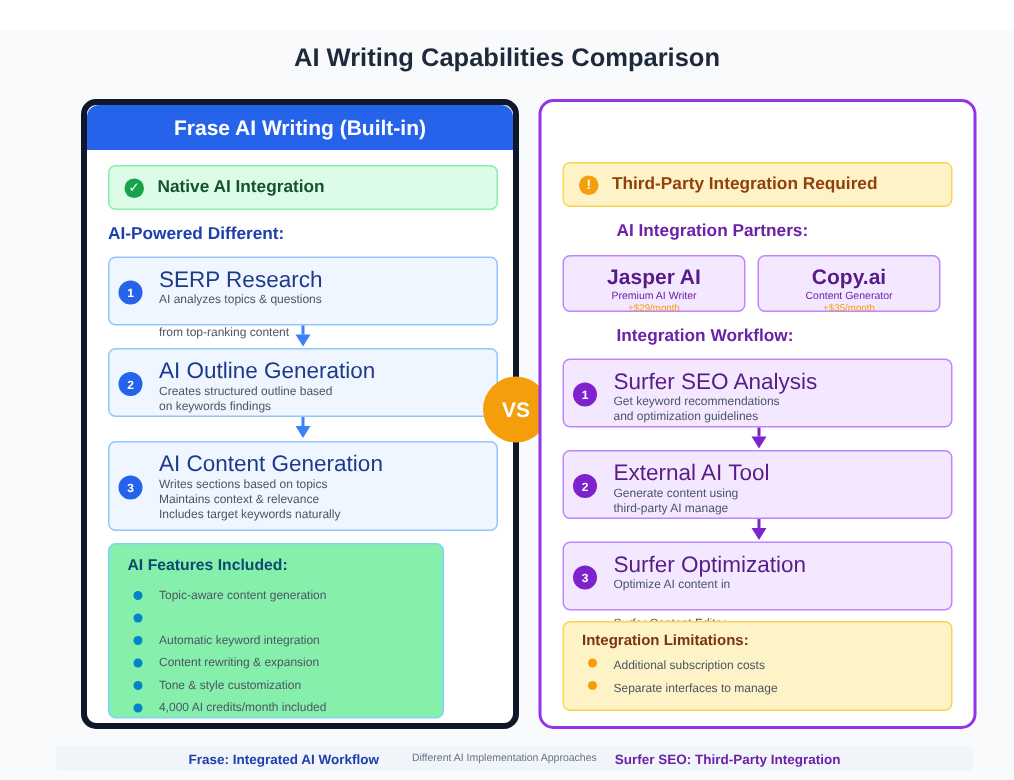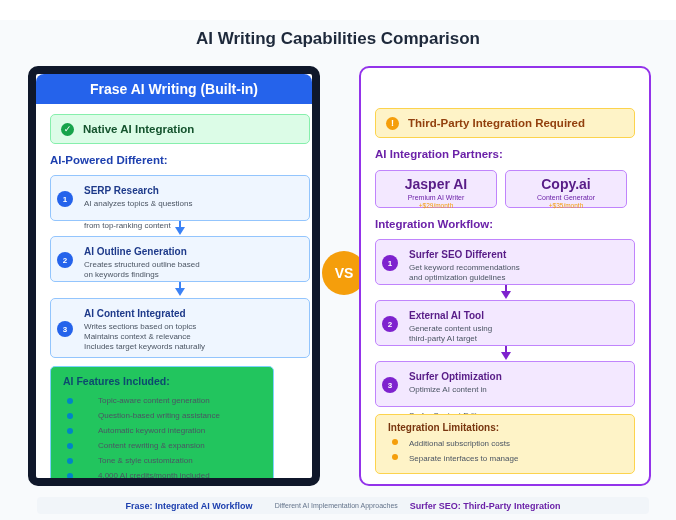--- a/index.html
+++ b/index.html
@@ -14,21 +14,21 @@
     background: #f8fafc;
   }
   .title {
     position: absolute; left: 0; width: 676px; top: 29px;
     text-align: center; font-size: 17px; font-weight: bold; color: #1e293b;
   }
   .panel {
     position: absolute; top: 66px; height: 420px; width: 292px;
     background: #ffffff; border-radius: 10px; overflow: hidden;
   }
-  .panel.left { left: 28px; border: 8px solid #0f172a; }
+  .panel.left { left: 54px; border: 4px solid #0f172a; }
   .panel.right { left: 359px; border: 2px solid #9333ea; }
   .panel-header {
     height: 30px; display: flex; align-items: center; justify-content: center;
     color: #fff; font-weight: bold; font-size: 14px;
     border-radius: 8px 8px 0 0;
   }
   .left .panel-header { background: #2563eb; }
   .right .panel-header { background: #7c3aed; }
 
   .badge {
@@ -43,62 +43,62 @@
     display: inline-flex; align-items: center; justify-content: center;
     color: #fff; font-size: 9px; font-weight: bold;
   }
   .badge.ok .ico { background: #16a34a; }
   .badge.warn .ico { background: #f59e0b; }
 
   .section-label {
     position: absolute; left: 14px; font-size: 11.5px; font-weight: bold;
   }
   .left .section-label { color: #1e40af; }
-  .right .section-label { color: #6b21a8; }
+  .right .section-label { color: #6b21a8; margin-left: 36px; }
 
   .step {
     position: absolute; left: 14px; width: 260px;
     border-radius: 5px; display: flex; align-items: flex-start;
   }
   .left .step { background: #eff6ff; border: 1px solid #93c5fd; }
   .right .step { background: #f3e8ff; border: 1px solid #c084fc; }
   .step .num {
     position: absolute; left: 6px; width: 16px; height: 16px; border-radius: 50%;
     color: #fff; font-size: 8px; font-weight: bold;
     display: flex; align-items: center; justify-content: center;
   }
   .left .step .num { background: #2563eb; }
   .right .step .num { background: #7e22ce; }
   .step .txt { position: absolute; left: 33px; top: 9px; }
-  .step .st { font-size: 10px; font-weight: bold; line-height: 12px; }
+  .step .st { font-size: 15px; font-weight: normal; line-height: 12px; }
   .left .step .st { color: #1e3a8a; }
   .right .step .st { color: #581c87; }
   .step .sd { font-size: 8px; color: #4b5563; line-height: 10px; margin-top: 2px; }
 
   .arrow {
     position: absolute; width: 0; height: 0;
     border-left: 5px solid transparent; border-right: 5px solid transparent;
   }
   .arrow-line { position: absolute; width: 2px; }
   .left .arrow { border-top: 8px solid #3b82f6; }
   .left .arrow-line { background: #3b82f6; }
   .right .arrow { border-top: 8px solid #7e22ce; }
   .right .arrow-line { background: #7e22ce; }
 
   .features {
     position: absolute; left: 14px; top: 292px; width: 224px; height: 117px;
-    background: #22c55e; border: 1px solid #7dd3fc; border-radius: 5px;
+    background: #86efac; border: 1px solid #7dd3fc; border-radius: 5px;
   }
   .features .fh {
     position: absolute; left: 12px; top: 8px; font-size: 10.5px; font-weight: bold; color: #0c4a6e;
   }
   .features ul { list-style: none; position: absolute; left: 16px; top: 26px; }
   .features li {
     font-size: 8px; color: #4b5563; height: 15px; line-height: 12px;
-    display: flex; align-items: center; gap: 14px;
+    display: flex; align-items: center;
   }
   .features li .dot {
     width: 6px; height: 6px; border-radius: 50%; background: #0284c7; margin-right: 11px;
   }
 
   .partner {
     position: absolute; top: 102px; width: 122px; height: 38px;
     background: #f3e8ff; border: 1px solid #c084fc; border-radius: 5px;
     text-align: center;
   }
@@ -163,37 +163,36 @@
       <div class="sd">Creates structured outline based</div>
       <div class="sd" style="margin-top:0">on keywords findings</div>
     </div>
   </div>
   <div class="arrow-line" style="left:143px;top:208px;height:6px;"></div>
   <div class="arrow" style="left:139px;top:214px;"></div>
 
   <div class="step" style="top:224px;height:60px;">
     <span class="num" style="top:22px;">3</span>
     <div class="txt">
-      <div class="st">AI Content Integrated</div>
+      <div class="st">AI Content Generation</div>
       <div class="sd">Writes sections based on topics</div>
       <div class="sd" style="margin-top:0">Maintains context &amp; relevance</div>
       <div class="sd" style="margin-top:0">Includes target keywords naturally</div>
     </div>
   </div>
 
   <div class="features">
     <div class="fh">AI Features Included:</div>
     <ul>
       <li>
           <span class="dot"></span>
           <span>Topic-aware content generation</span>
         </li>
       <li>
           <span class="dot"></span>
-          <span>Question-based writing assistance</span>
         </li>
       <li>
           <span class="dot"></span>
           <span>Automatic keyword integration</span>
         </li>
       <li>
           <span class="dot"></span>
           <span>Content rewriting &amp; expansion</span>
         </li>
       <li>
@@ -228,34 +227,34 @@
     <div class="pn">Copy.ai</div>
     <div class="pd">Content Generator</div>
     <div class="pp">+$35/month</div>
   </div>
 
   <div class="section-label" style="top:150px;">Integration Workflow:</div>
 
   <div class="step" style="top:171px;height:46px;">
     <span class="num" style="top:15px;">1</span>
     <div class="txt">
-      <div class="st">Surfer SEO Different</div>
+      <div class="st">Surfer SEO Analysis</div>
       <div class="sd">Get keyword recommendations</div>
       <div class="sd" style="margin-top:0">and optimization guidelines</div>
     </div>
   </div>
   <div class="arrow-line" style="left:144px;top:217px;height:6px;"></div>
   <div class="arrow" style="left:140px;top:223px;"></div>
 
   <div class="step" style="top:232px;height:46px;">
     <span class="num" style="top:15px;">2</span>
     <div class="txt">
       <div class="st">External AI Tool</div>
       <div class="sd">Generate content using</div>
-      <div class="sd" style="margin-top:0">third-party AI target</div>
+      <div class="sd" style="margin-top:0">third-party AI manage</div>
     </div>
   </div>
   <div class="arrow-line" style="left:144px;top:278px;height:6px;"></div>
   <div class="arrow" style="left:140px;top:284px;"></div>
 
   <div class="step" style="top:293px;height:46px;">
     <span class="num" style="top:15px;">3</span>
     <div class="txt">
       <div class="st">Surfer Optimization</div>
       <div class="sd">Optimize AI content in</div>

